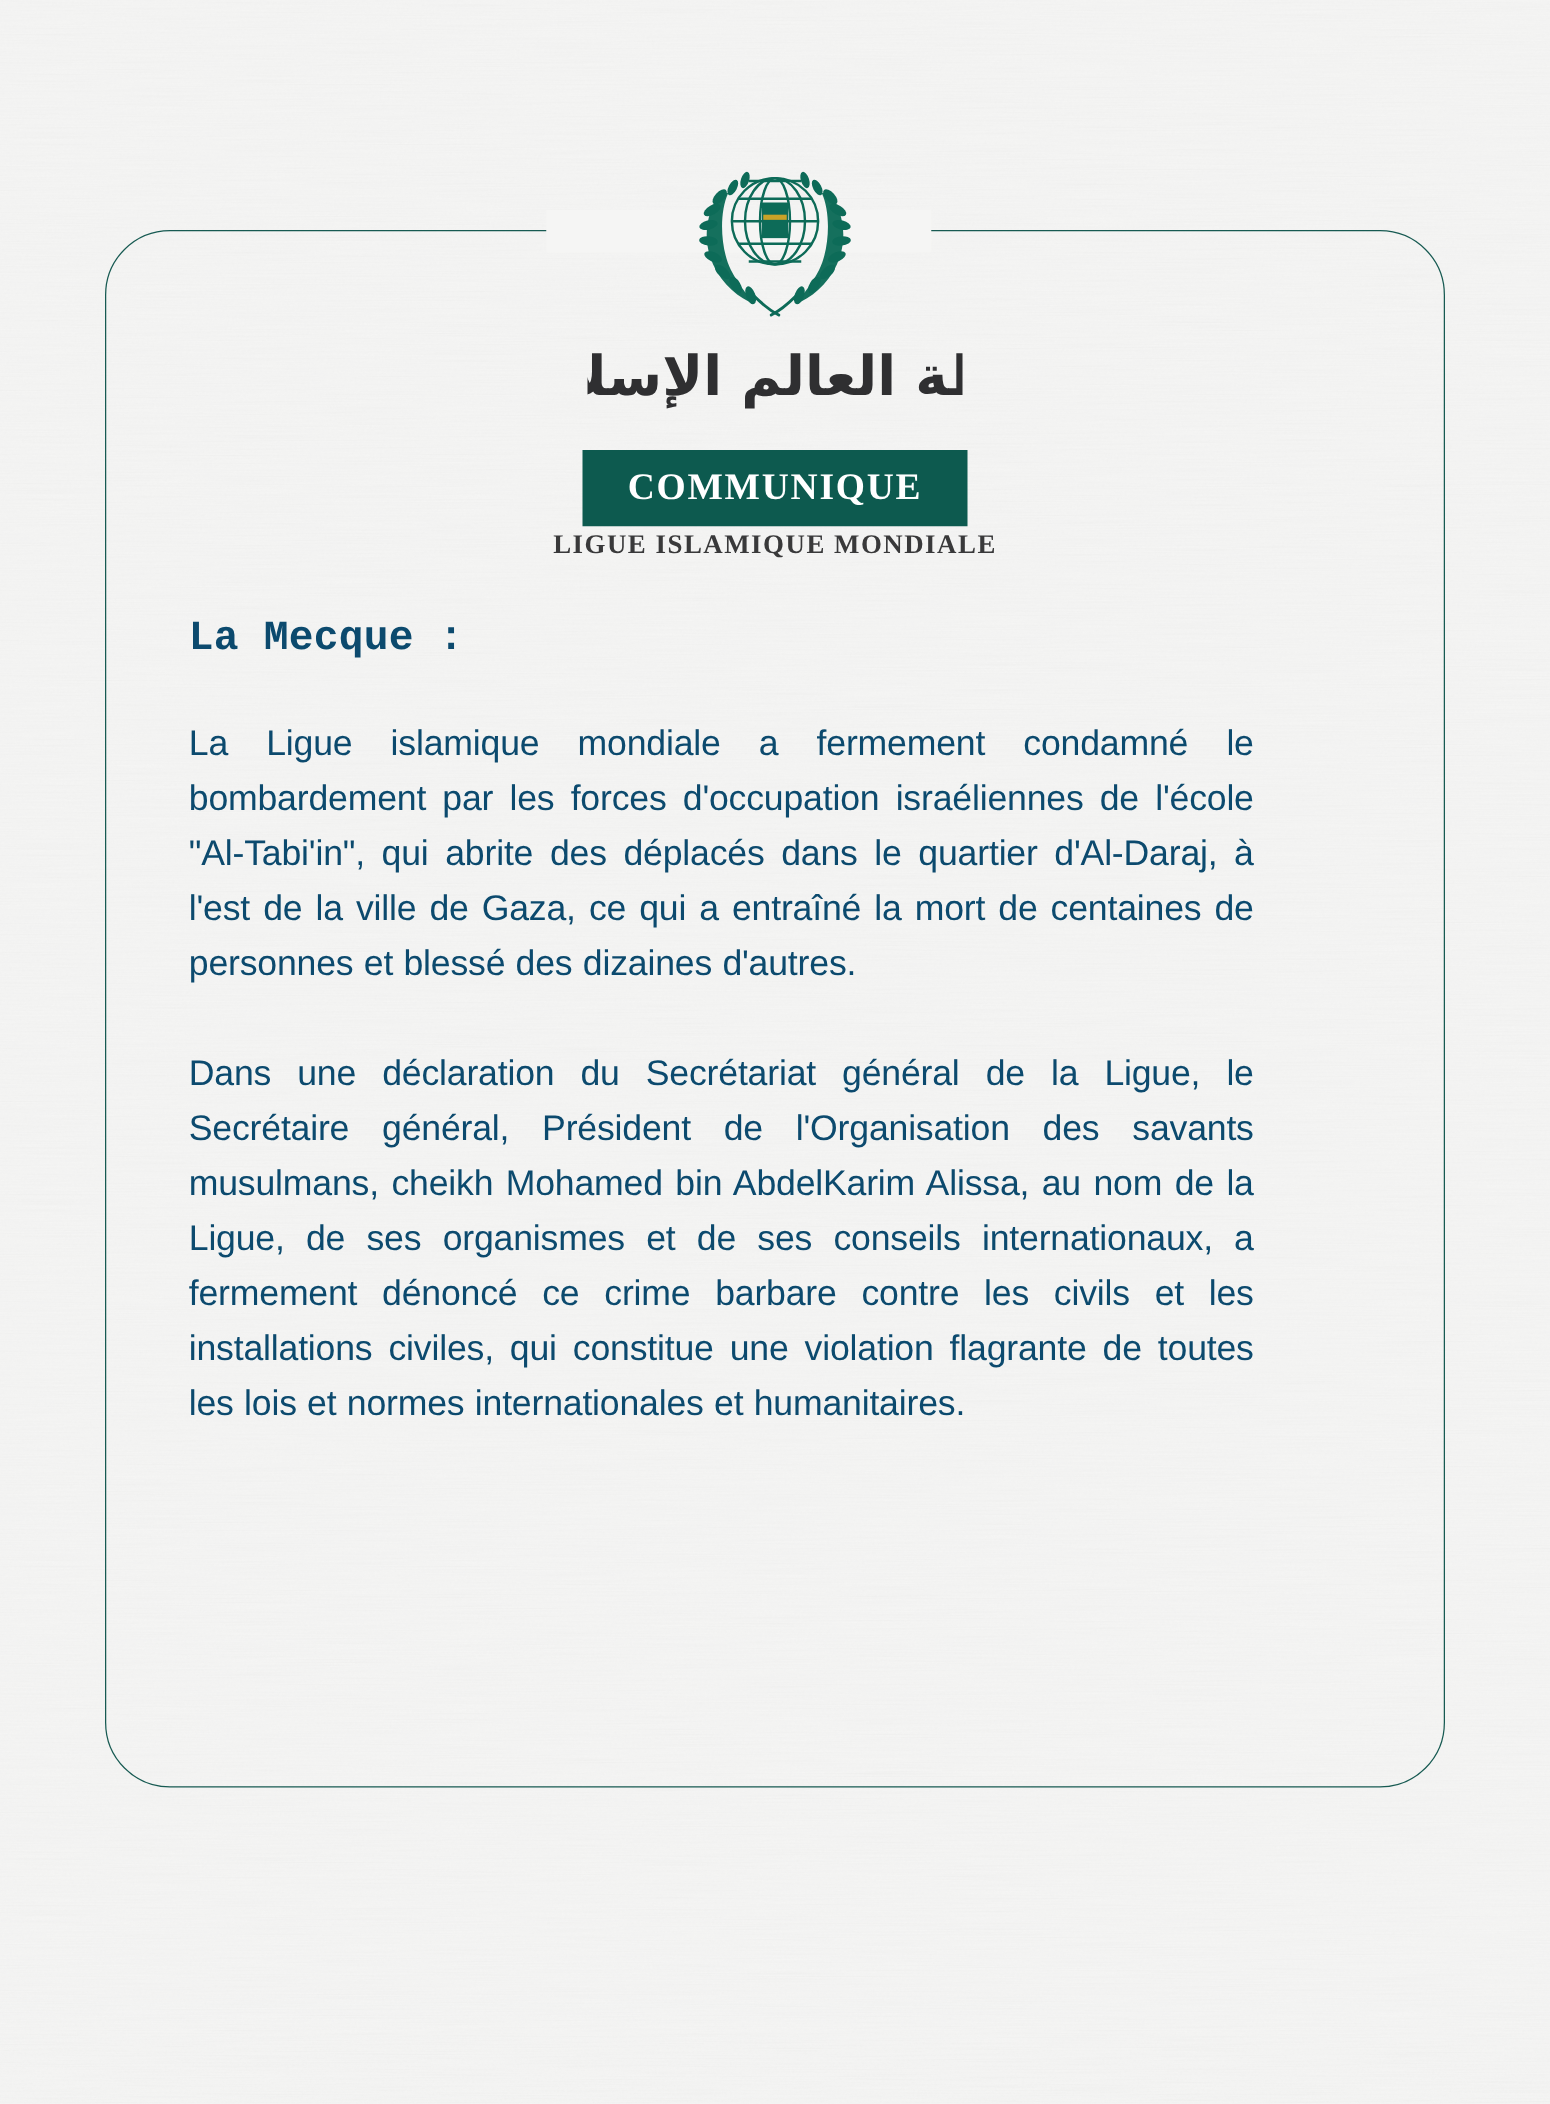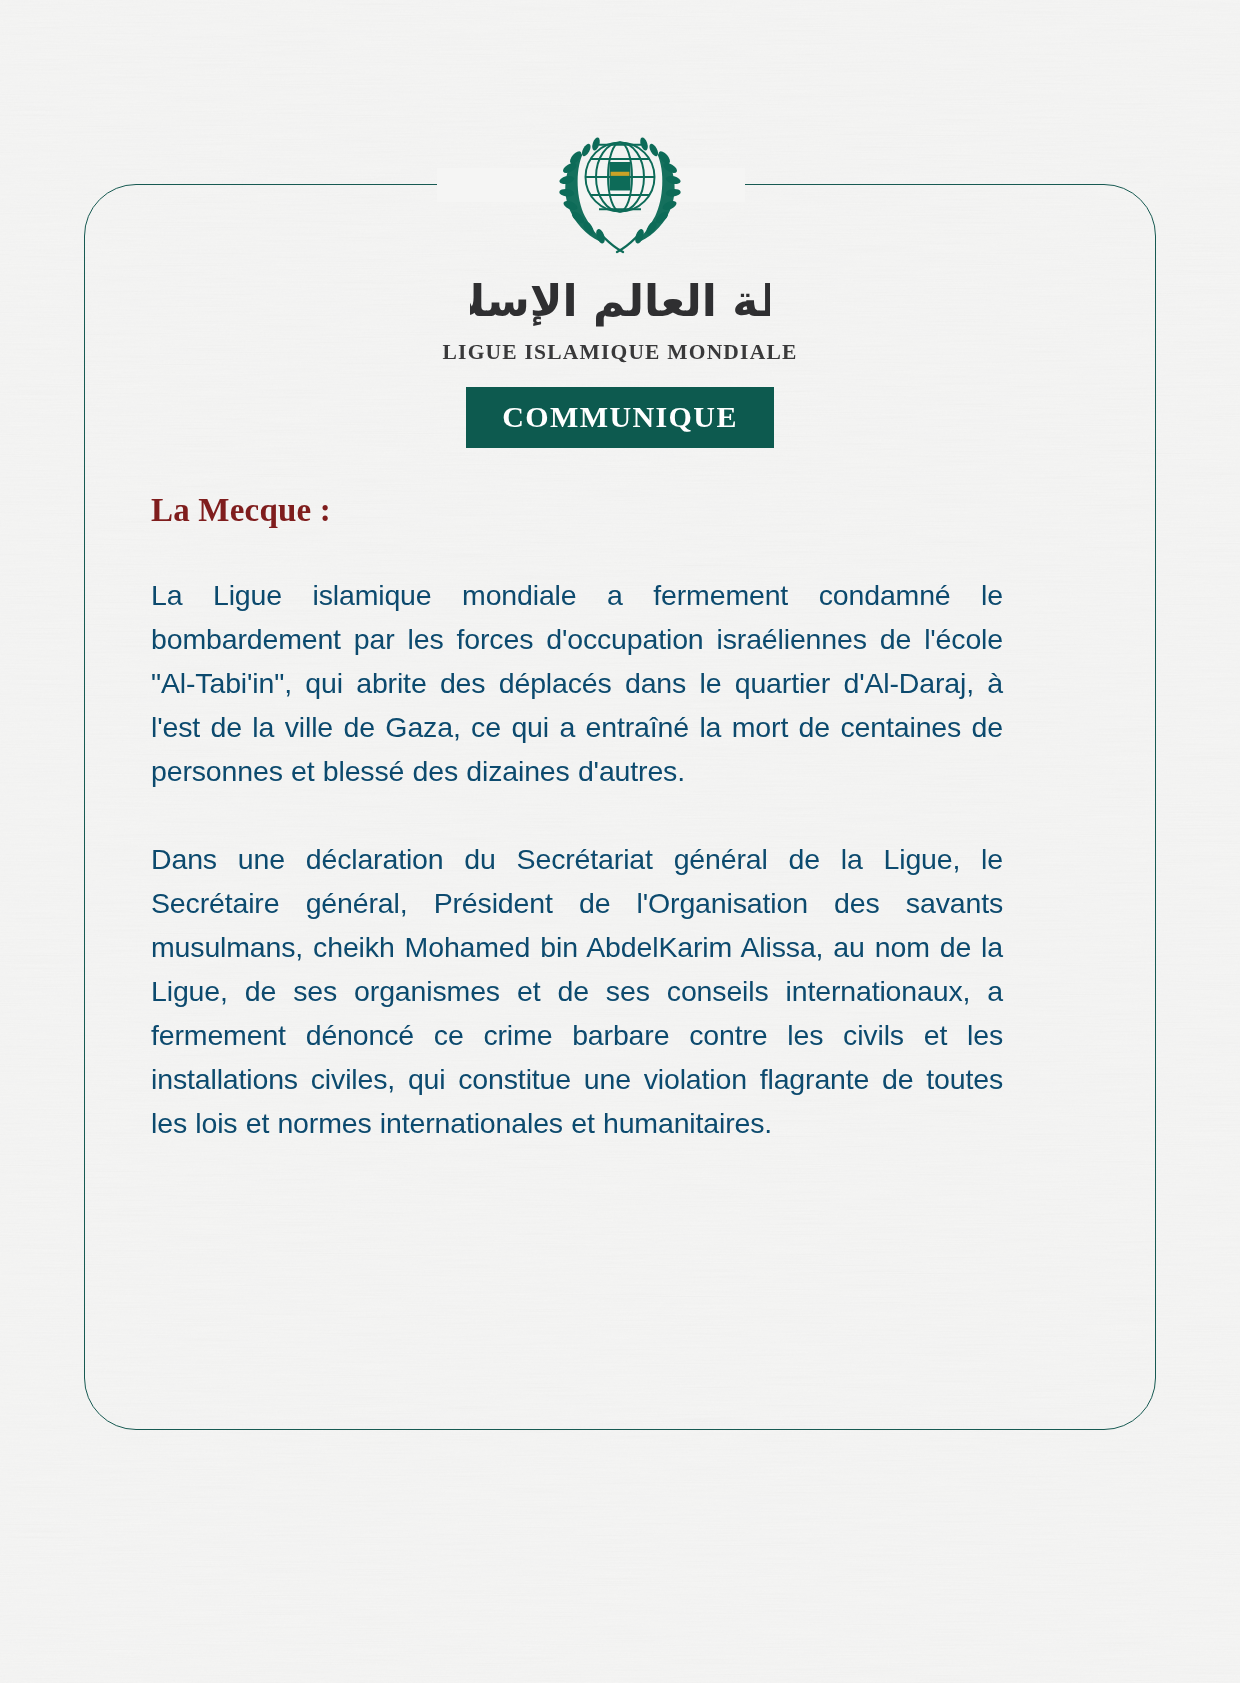--- a/index.html
+++ b/index.html
@@ -103,24 +103,24 @@
   
   #content {
     position: absolute;
     left: 151px;
     top: 492px;
     width: 852px;
     z-index: 3;
   }
 
   #dateline {
-    font-family: Liberation Serif, serif;
+    font-family: Liberation Mono, monospace;
     font-weight: 700;
     font-size: 33px;
-    color: #7f1d1d;
+    color: #0c4a6e;
     margin: 0 0 44px 0;
     letter-spacing: .2px;
   }
 
   .para {
     font-family: "Liberation Sans", sans-serif;
     font-size: 28.5px;
     line-height: 44px;
     color: #0c4a6e;
     text-align: justify;
@@ -215,23 +215,23 @@
       <g stroke="#0d6b58" stroke-width="3.2" fill="none" stroke-linecap="round">
         <path d="M78 172 C88 182 96 188 104 192"></path>
         <path d="M122 172 C112 182 104 188 96 192"></path>
       </g>
     </svg>
 
     <svg id="wordmark-ar" viewBox="0 0 300 74" aria-hidden="true">
       <text id="wordmark-ar-text" x="150" y="52" text-anchor="middle" font-family="'DejaVu Sans', sans-serif" font-size="44" font-weight="700" fill="#2f2f31">رابطة العالم الإسلامي</text>
     </svg>
 
+    <div id="communique-badge">COMMUNIQUE</div>
+
     <div id="wordmark-fr">LIGUE ISLAMIQUE MONDIALE</div>
-
-    <div id="communique-badge">COMMUNIQUE</div>
   </div>
 
   <div id="content">
 
     <div id="dateline">La Mecque :</div>
 
     <p class="para">La Ligue islamique mondiale a fermement condamné le bombardement par les forces d'occupation israéliennes de l'école "Al-Tabi'in", qui abrite des déplacés dans le quartier d'Al-Daraj, à l'est de la ville de Gaza, ce qui a entraîné la mort de centaines de personnes et blessé des dizaines d'autres.</p>
 
     <p class="para">Dans une déclaration du Secrétariat général de la Ligue, le Secrétaire général, Président de l'Organisation des savants musulmans, cheikh Mohamed bin AbdelKarim Alissa, au nom de la Ligue, de ses organismes et de ses conseils internationaux, a fermement dénoncé ce crime barbare contre les civils et les installations civiles, qui constitue une violation flagrante de toutes les lois et normes internationales et humanitaires.</p>
 

